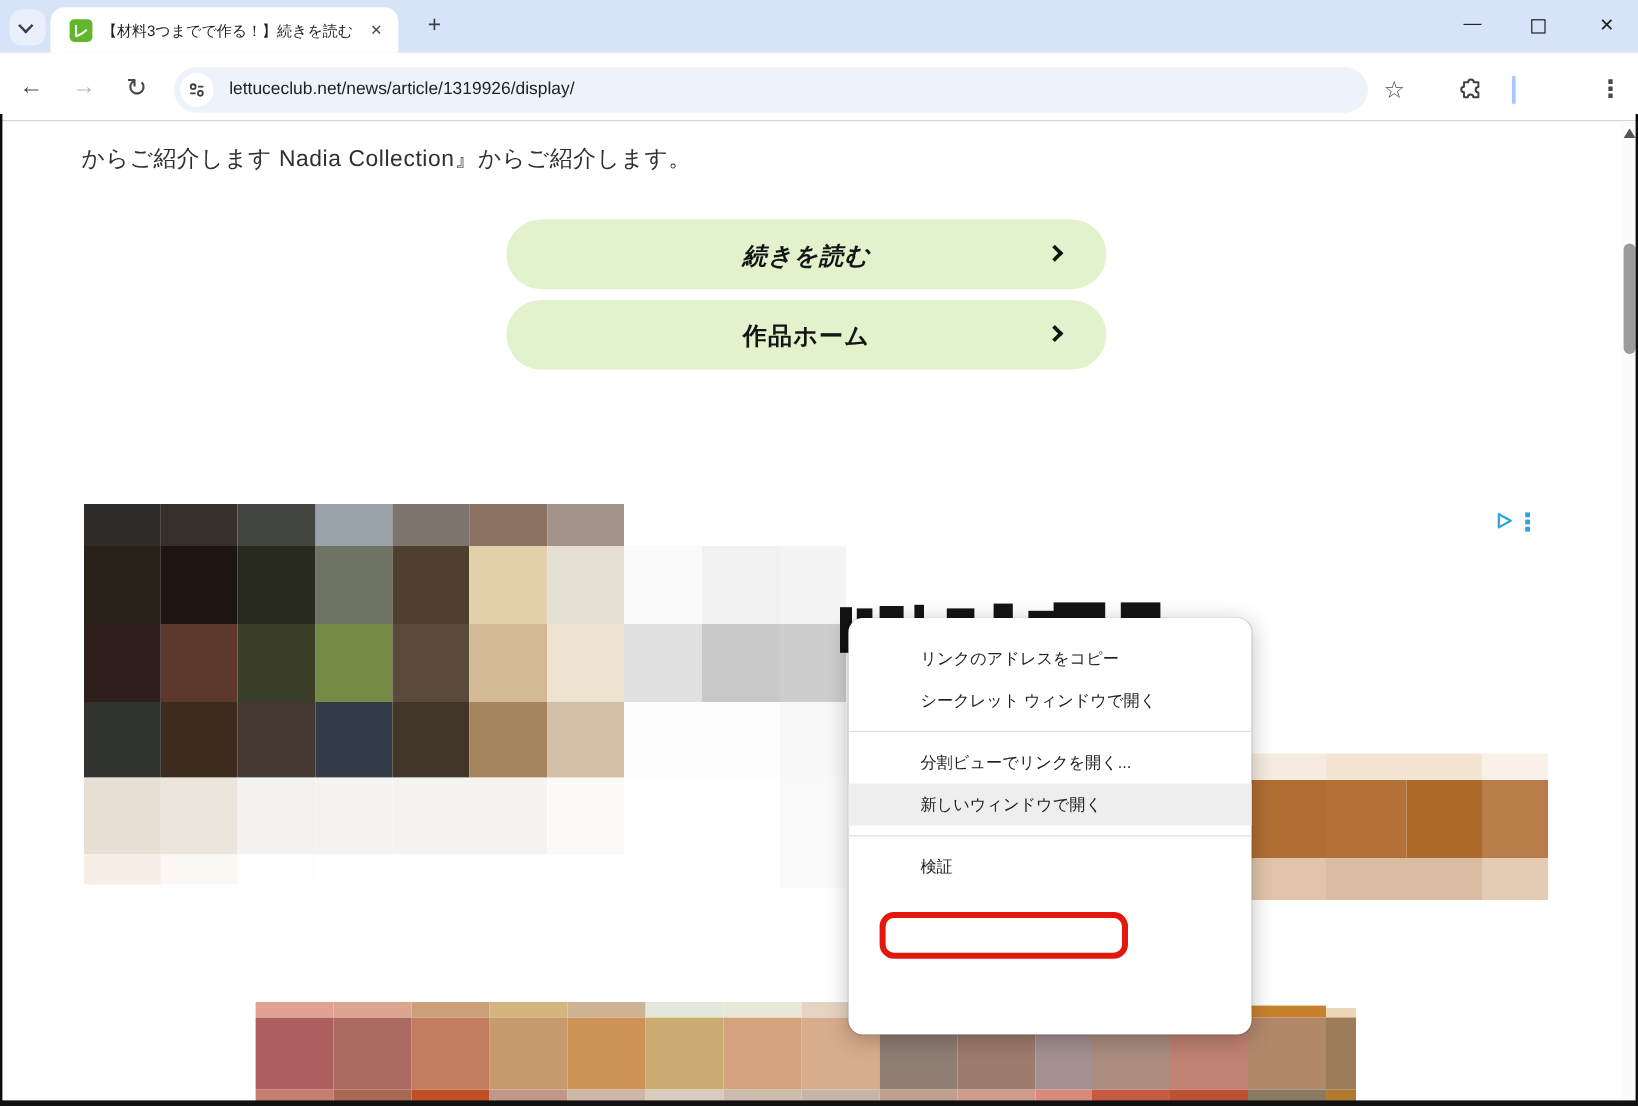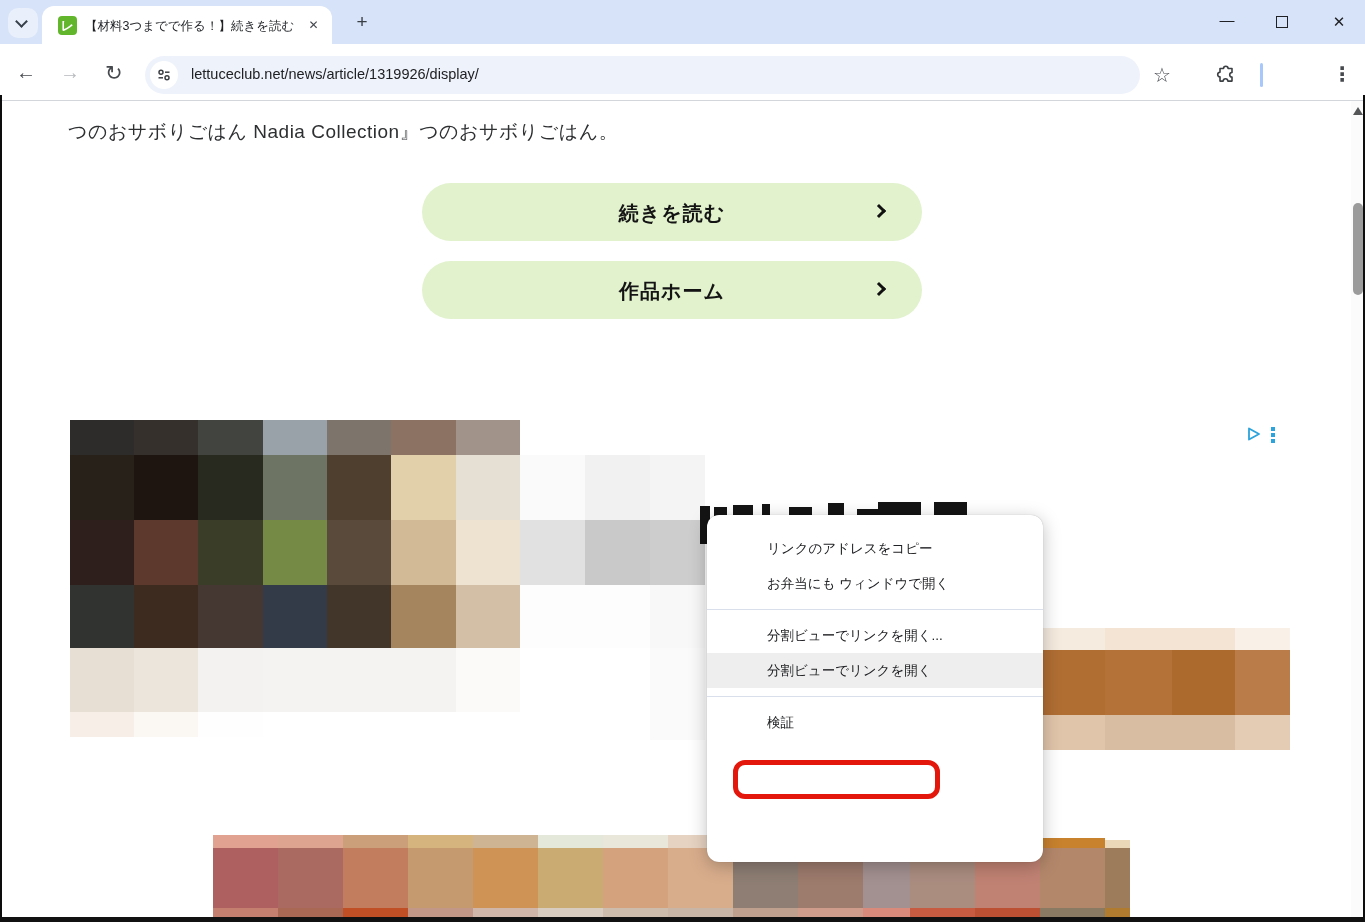--- a/index.html
+++ b/index.html
@@ -97,27 +97,27 @@
   </div>
   <div class="navbtn" style="left:1153px; top:63px;">☆</div>
   <div class="navbtn" style="left:1216px; top:64px;">
     <svg width="20" height="20" viewBox="0 0 20 20">
       <path d="M7.5 4.5 a2.3 2.3 0 0 1 4.6 0 H16 v4 a2.3 2.3 0 0 0 0 4.6 v4 h-4.2 a2.3 2.3 0 0 0 -4.6 0 H4 v-4.2 a2.3 2.3 0 0 1 0 -4.6 V4.5 z" fill="none" stroke="#3c4043" stroke-width="1.6" stroke-linejoin="round"></path>
     </svg>
   </div>
   <div class="blueseg"></div>
   <div class="navbtn" style="left:1332px; top:62px; font-weight:bold;">⋮</div>
 
-  <div class="intro">つのおサボりごはん Nadia Collection』つのおサボりごはん。</div>
-
-  <div class="pillbtn" style="top:183px; background:#e1f2cc;">
+  <div class="intro">からご紹介します Nadia Collection』からご紹介します。</div>
+
+  <div class="pillbtn" style="top:183px; background:#e1f2cc;font-style:italic;">
     <span class="lbl">続きを読む</span>
     <span class="chev"></span>
   </div>
-  <div class="pillbtn" style="top:261px; background:#e1f2cc;">
+  <div class="pillbtn" style="top:250px; background:#e1f2cc;">
     <span class="lbl">作品ホーム</span>
     <span class="chev"></span>
   </div>
 
   <div class="adbadge" style="left:1246px;">
     <svg width="16" height="16" viewBox="0 0 16 16">
       <path d="M3 2.5 L13 8 L3 13.5 Z" fill="none" stroke="#2ba3dc" stroke-width="1.8" stroke-linejoin="round"></path>
     </svg>
   </div>
   <div class="addots">
@@ -231,24 +231,24 @@
       <div class="cell" style="left: 762px; top: 504px; width: 8px; height: 13px; background: rgb(20, 20, 20);"></div>
       <div class="cell" style="left: 789px; top: 507px; width: 23px; height: 9px; background: rgb(20, 20, 20);"></div>
       <div class="cell" style="left: 828px; top: 503px; width: 16px; height: 13px; background: rgb(20, 20, 20);"></div>
       <div class="cell" style="left: 857px; top: 509px; width: 31px; height: 7px; background: rgb(20, 20, 20);"></div>
       <div class="cell" style="left: 878px; top: 502px; width: 43px; height: 15px; background: rgb(20, 20, 20);"></div>
       <div class="cell" style="left: 934px; top: 502px; width: 33px; height: 15px; background: rgb(20, 20, 20);"></div>
     </div>
 
   <div class="ctx">
     <div class="ci"><span>リンクのアドレスをコピー</span></div>
-    <div class="ci"><span>お弁当にも ウィンドウで開く</span></div>
+    <div class="ci"><span>シークレット ウィンドウで開く</span></div>
     <div class="sep"></div>
     <div class="ci"><span>分割ビューでリンクを開く...</span></div>
-    <div class="ci hl"><span>分割ビューでリンクを開く</span></div>
+    <div class="ci hl"><span>新しいウィンドウで開く</span></div>
     <div class="sep"></div>
     <div class="ci"><span>検証</span></div>
   </div>
   <div class="redbox"></div>
 
   <div class="scrollbar">
     <span class="sb-up"></span>
     <span class="sb-thumb"></span>
   </div>
 

